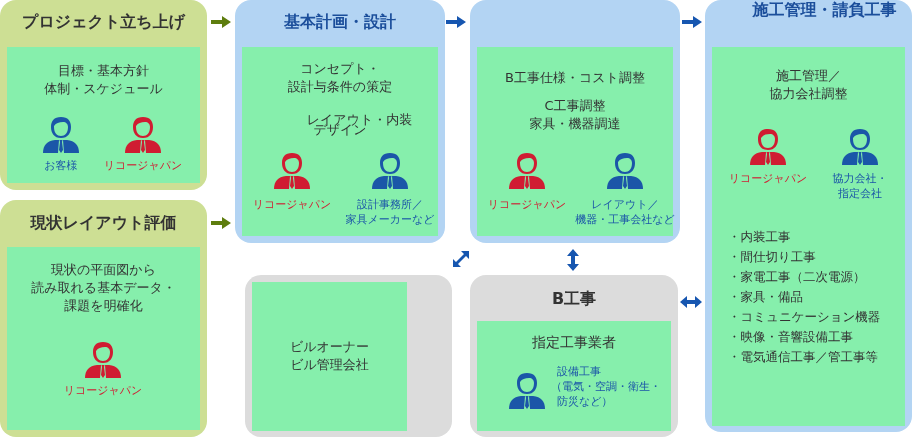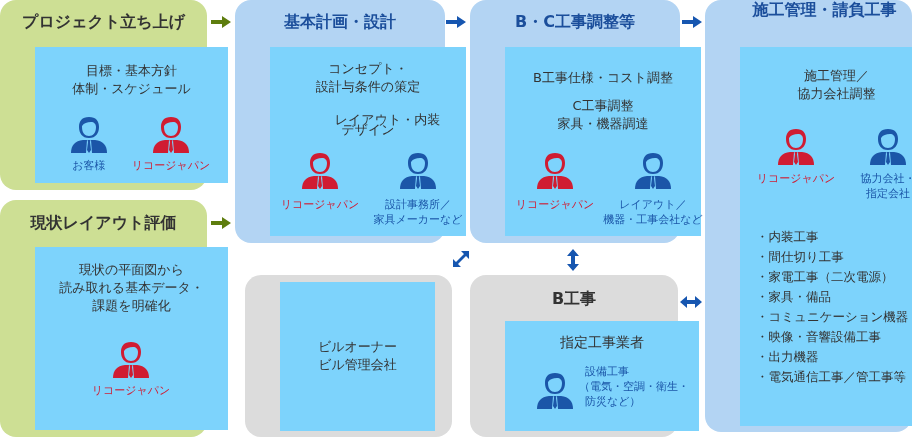--- a/index.html
+++ b/index.html
@@ -6,21 +6,21 @@
   html, body { width: 912px; height: 437px; background: #ffffff; overflow: hidden; }
   body { position: relative; font-family: "DejaVu Sans", "Liberation Sans", sans-serif; color: #333333; }
   .box { position: absolute; border-radius: 16px; }
   .green { background: #cddf94; }
   .blue { background: #b3d4f3; }
   .gray { background: #dcdcdc; }
   .hdr { position: absolute; left: 0; right: 0; top: 0; text-align: center; font-weight: bold; font-size: 16px; }
   .green .hdr { color: #333333; }
   .blue .hdr { color: #1b4e9b; }
   .gray .hdr { color: #333333; }
-  .inner { position: absolute; background: #7dd3fc; margin-left: 28px; }
+  .inner { position: absolute; background: #86efac; }
   .t { position: absolute; left: 0; right: 0; text-align: center; font-size: 13px; line-height: 18px; color: #333333; }
   .person { position: absolute; width: 40px; height: 38px; }
   .plabel { position: absolute; text-align: center; font-size: 11px; line-height: 15px; white-space: nowrap; }
   .red { color: #d01c32; }
   .bl { color: #1b56a8; }
   .arrow { position: absolute; }
   .list { position: absolute; left: 20px; top: 18px; font-size: 12.5px; line-height: 20px; color: #333333; list-style: none; }
   .list li::before { content: "・"; margin-left: -4px; }
 </style>
 </head>
@@ -79,21 +79,20 @@
     <div class="plabel red" style="left:0px;top:150px;width:100px;">リコージャパン</div>
     <svg class="person bl" style="left:128px;top:104px;">
         <use href="#person"></use>
       </svg>
     <div class="plabel bl" style="left:98px;top:150px;width:100px;">設計事務所／</div>
     <div class="plabel bl" style="left:98px;top:165px;width:100px;">家具メーカーなど</div>
   </div>
 </div>
 
 <div class="box blue" style="left:470px;top:0;width:210px;height:243px;">
-  <div class="hdr" style="top:12px;">B・C工事調整等</div>
   <div class="inner" style="left:7px;top:47px;width:196px;height:189px;">
     <div class="t" style="top:22px;">B工事仕様・コスト調整</div>
     <div class="t" style="top:50px;">C工事調整</div>
     <div class="t" style="top:68px;">家具・機器調達</div>
     <svg class="person red" style="left:30px;top:104px;">
         <use href="#person"></use>
       </svg>
     <div class="plabel red" style="left:0px;top:150px;width:100px;">リコージャパン</div>
     <svg class="person bl" style="left:128px;top:104px;">
         <use href="#person"></use>
@@ -117,21 +116,20 @@
       </svg>
     <div class="plabel bl" style="left:98px;top:124px;width:100px;">協力会社・</div>
     <div class="plabel bl" style="left:98px;top:139px;width:100px;">指定会社</div>
     <ul class="list" style="top:180px;">
       <li>内装工事</li>
       <li>間仕切り工事</li>
       <li>家電工事（二次電源）</li>
       <li>家具・備品</li>
       <li>コミュニケーション機器</li>
       <li>映像・音響設備工事</li>
-      <li>出力機器</li>
       <li>電気通信工事／管工事等</li>
     </ul>
   </div>
 </div>
 
 <div class="box gray" style="left:245px;top:275px;width:207px;height:162px;">
   <div class="inner" style="left:7px;top:7px;width:155px;height:149px;">
     <div class="t" style="top:56px;">ビルオーナー</div>
     <div class="t" style="top:74px;">ビル管理会社</div>
   </div>

